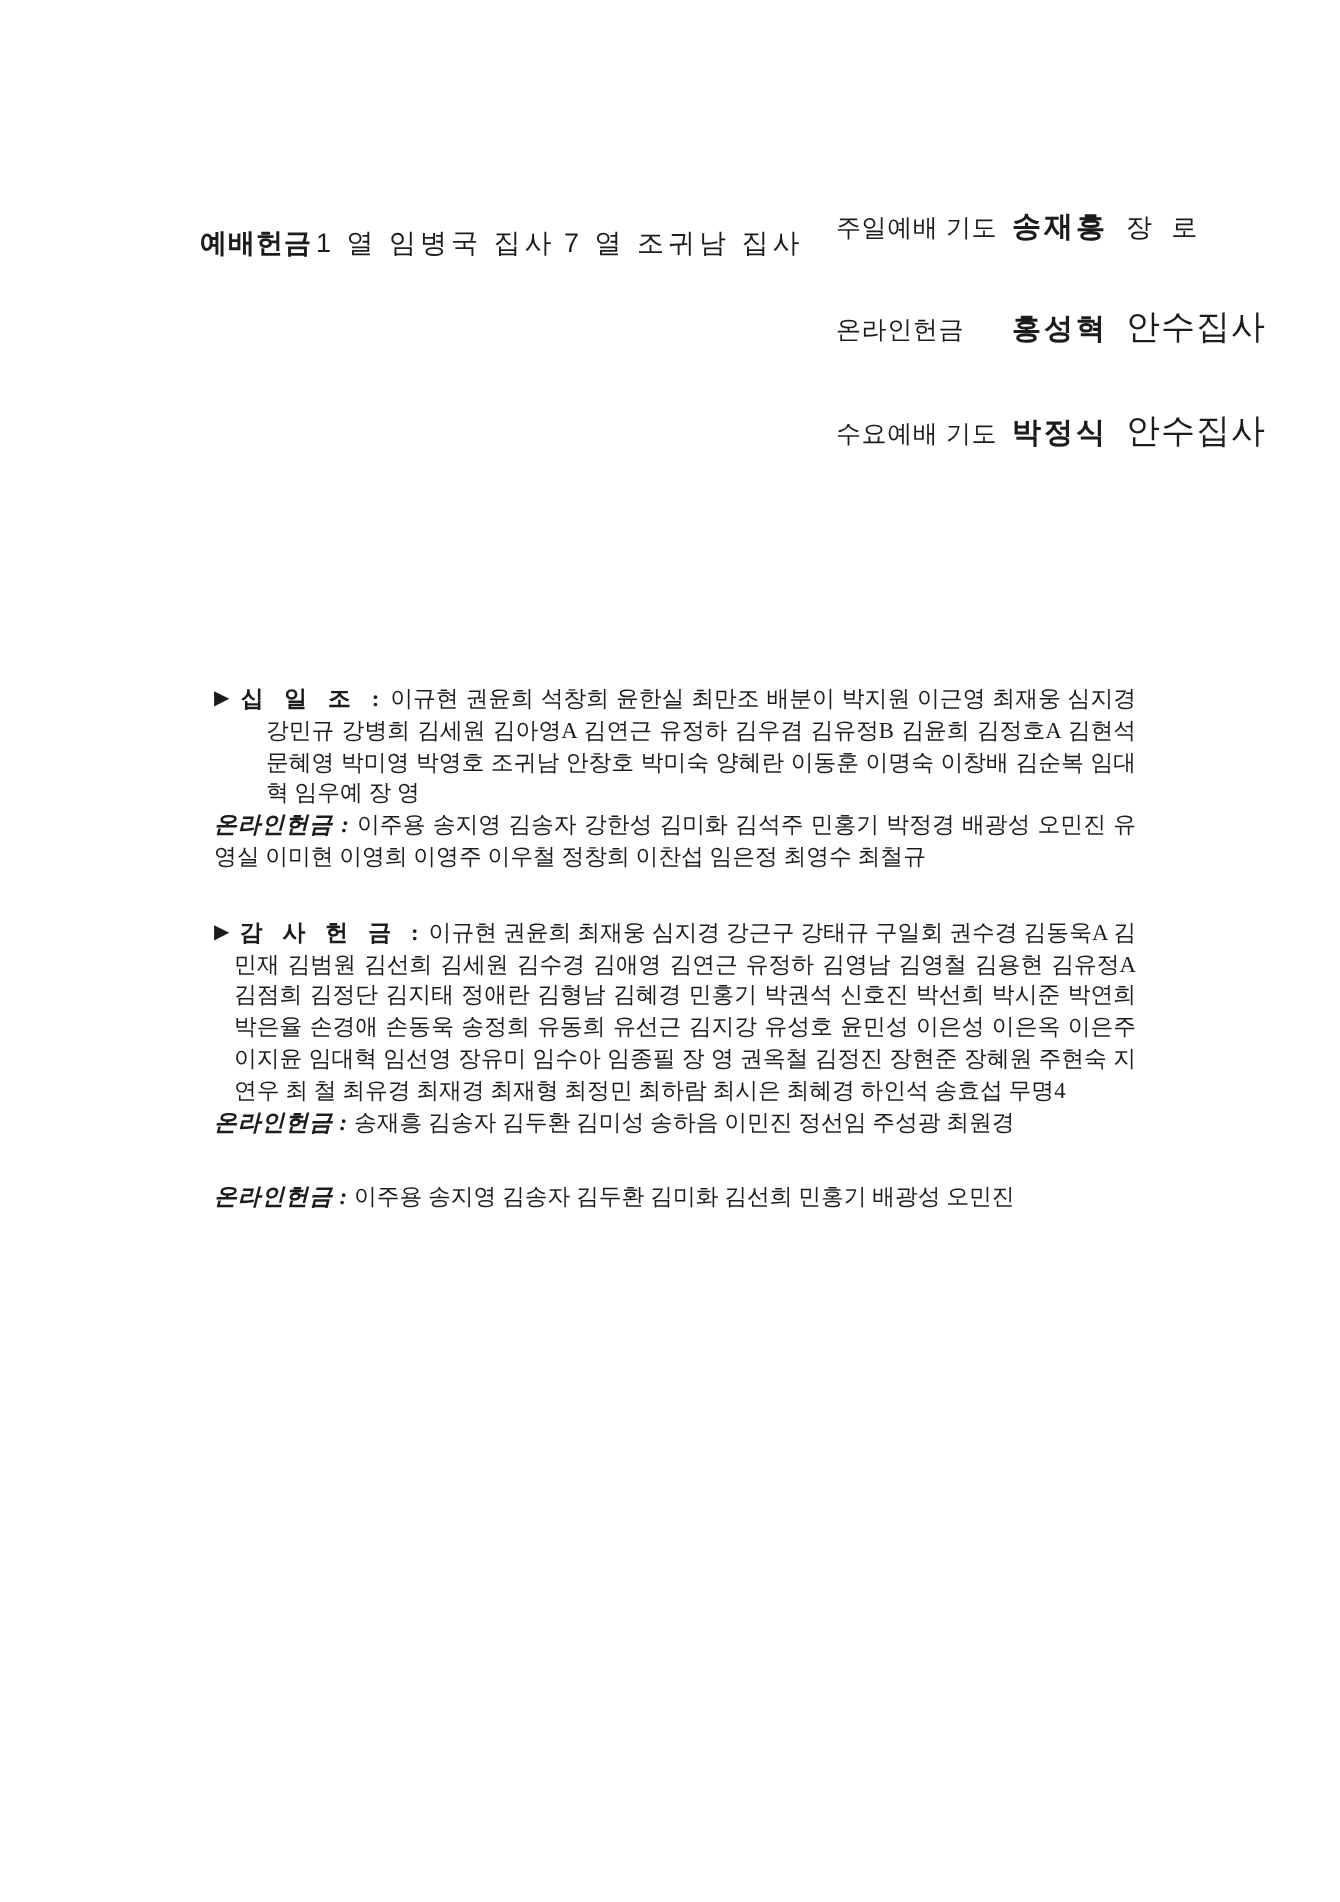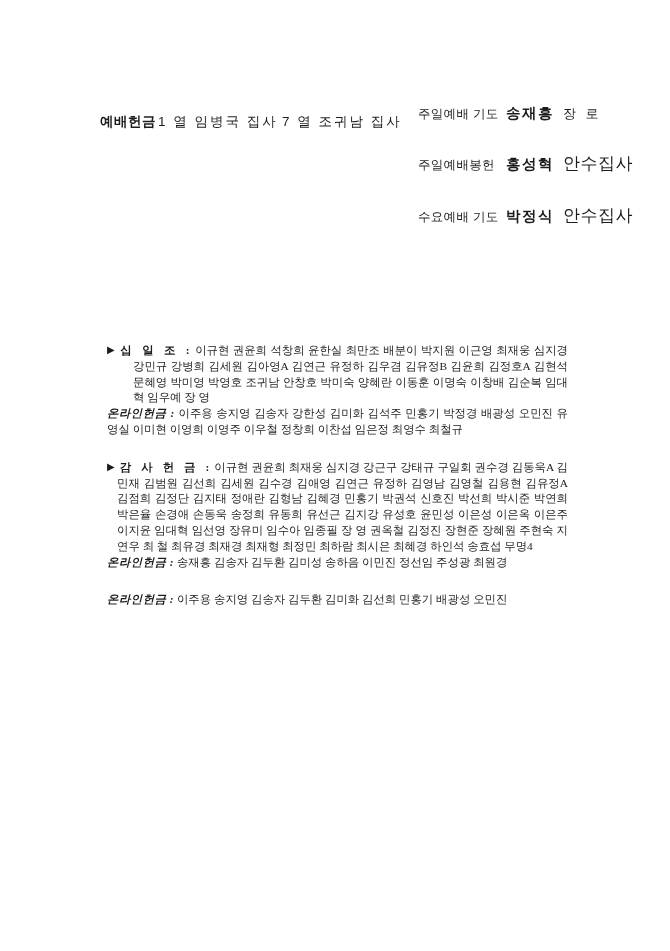--- a/index.html
+++ b/index.html
@@ -63,21 +63,21 @@
     </div>
   </div>
 
   <div class="duty-block">
     <div class="duty-row first">
       <span class="duty-role">주일예배 기도</span>
       <span class="duty-name">송재흥</span>
       <span class="duty-title">장 로</span>
     </div>
     <div class="duty-row">
-      <span class="duty-role">주일예배봉헌</span>
+      <span class="duty-role">온라인헌금</span>
       <span class="duty-name">홍성혁</span>
       <span class="duty-title">안수집사</span>
     </div>
     <div class="duty-row">
       <span class="duty-role">수요예배 기도</span>
       <span class="duty-name">박정식</span>
       <span class="duty-title">안수집사</span>
     </div>
   </div>
 

